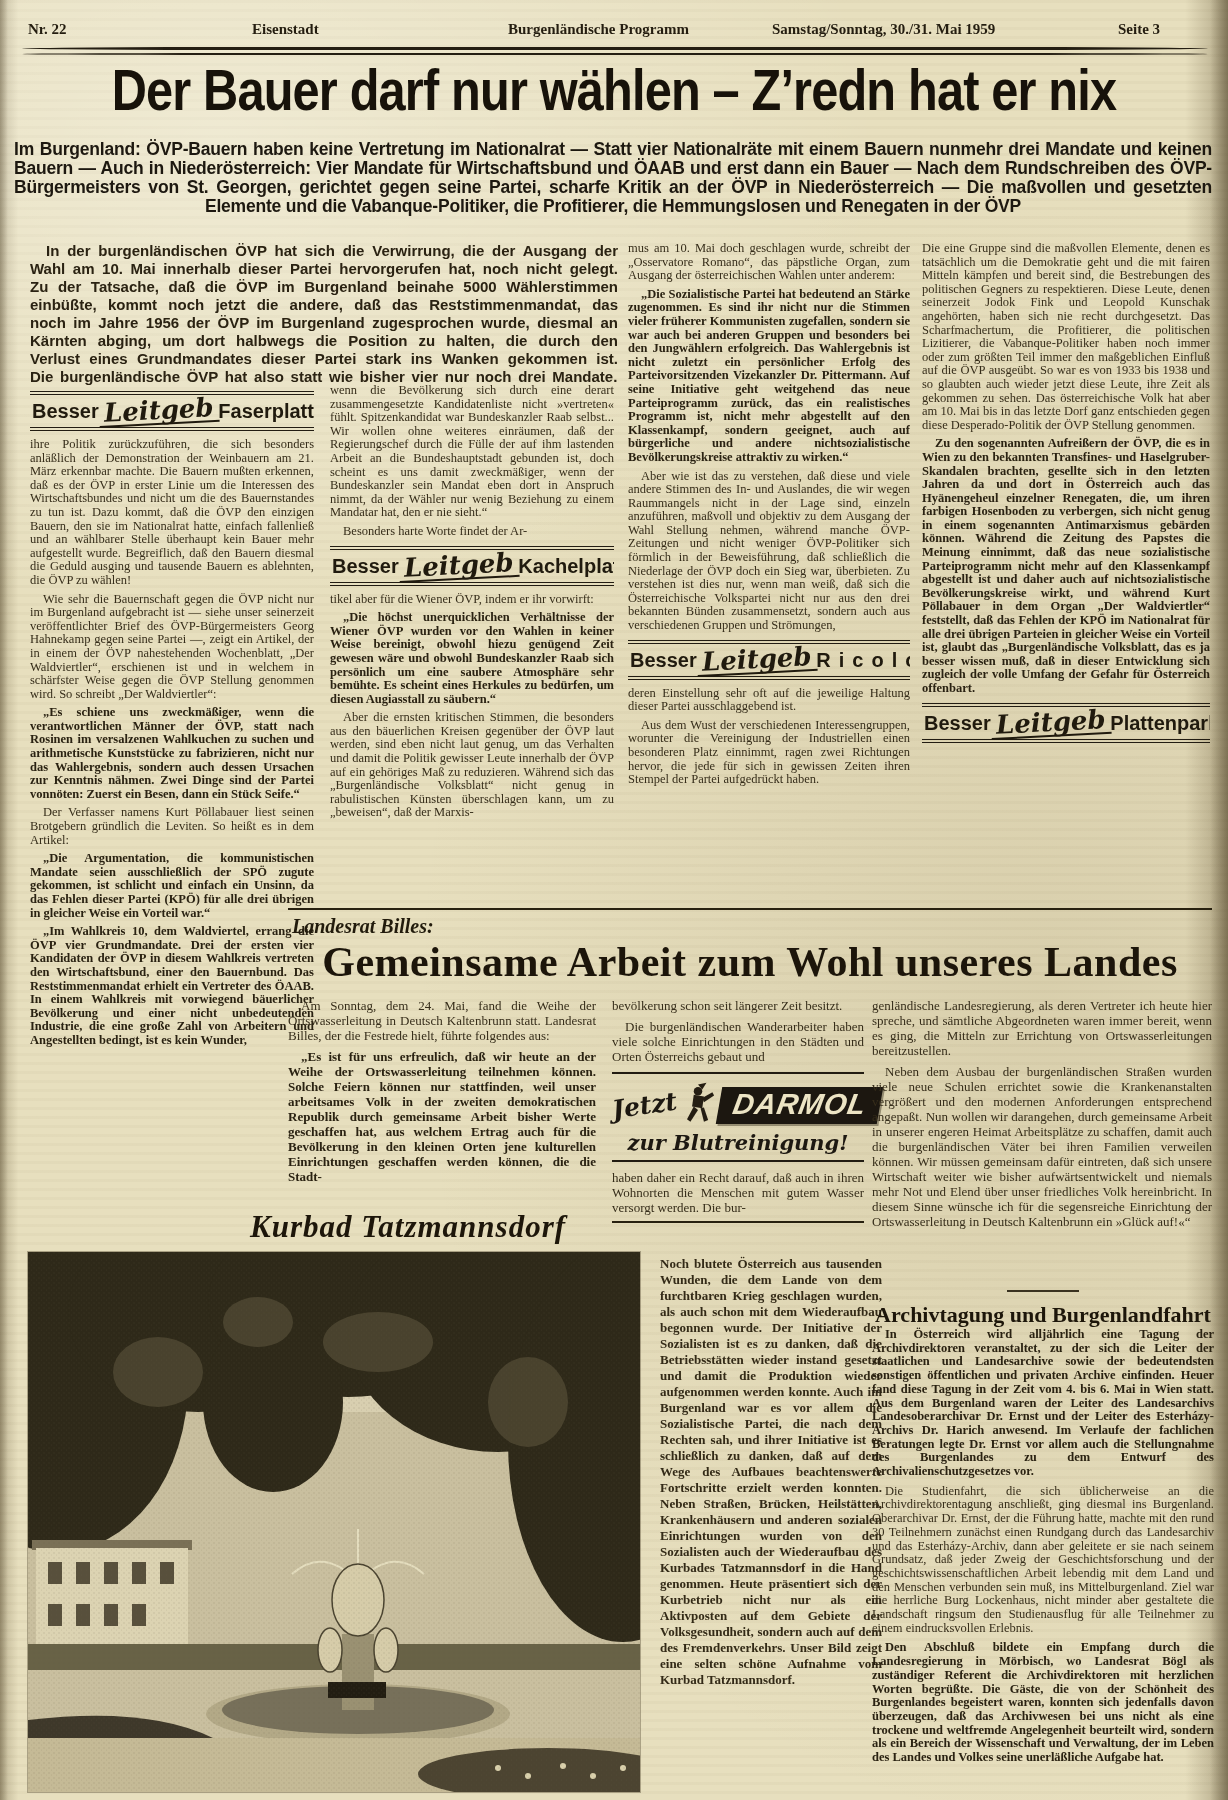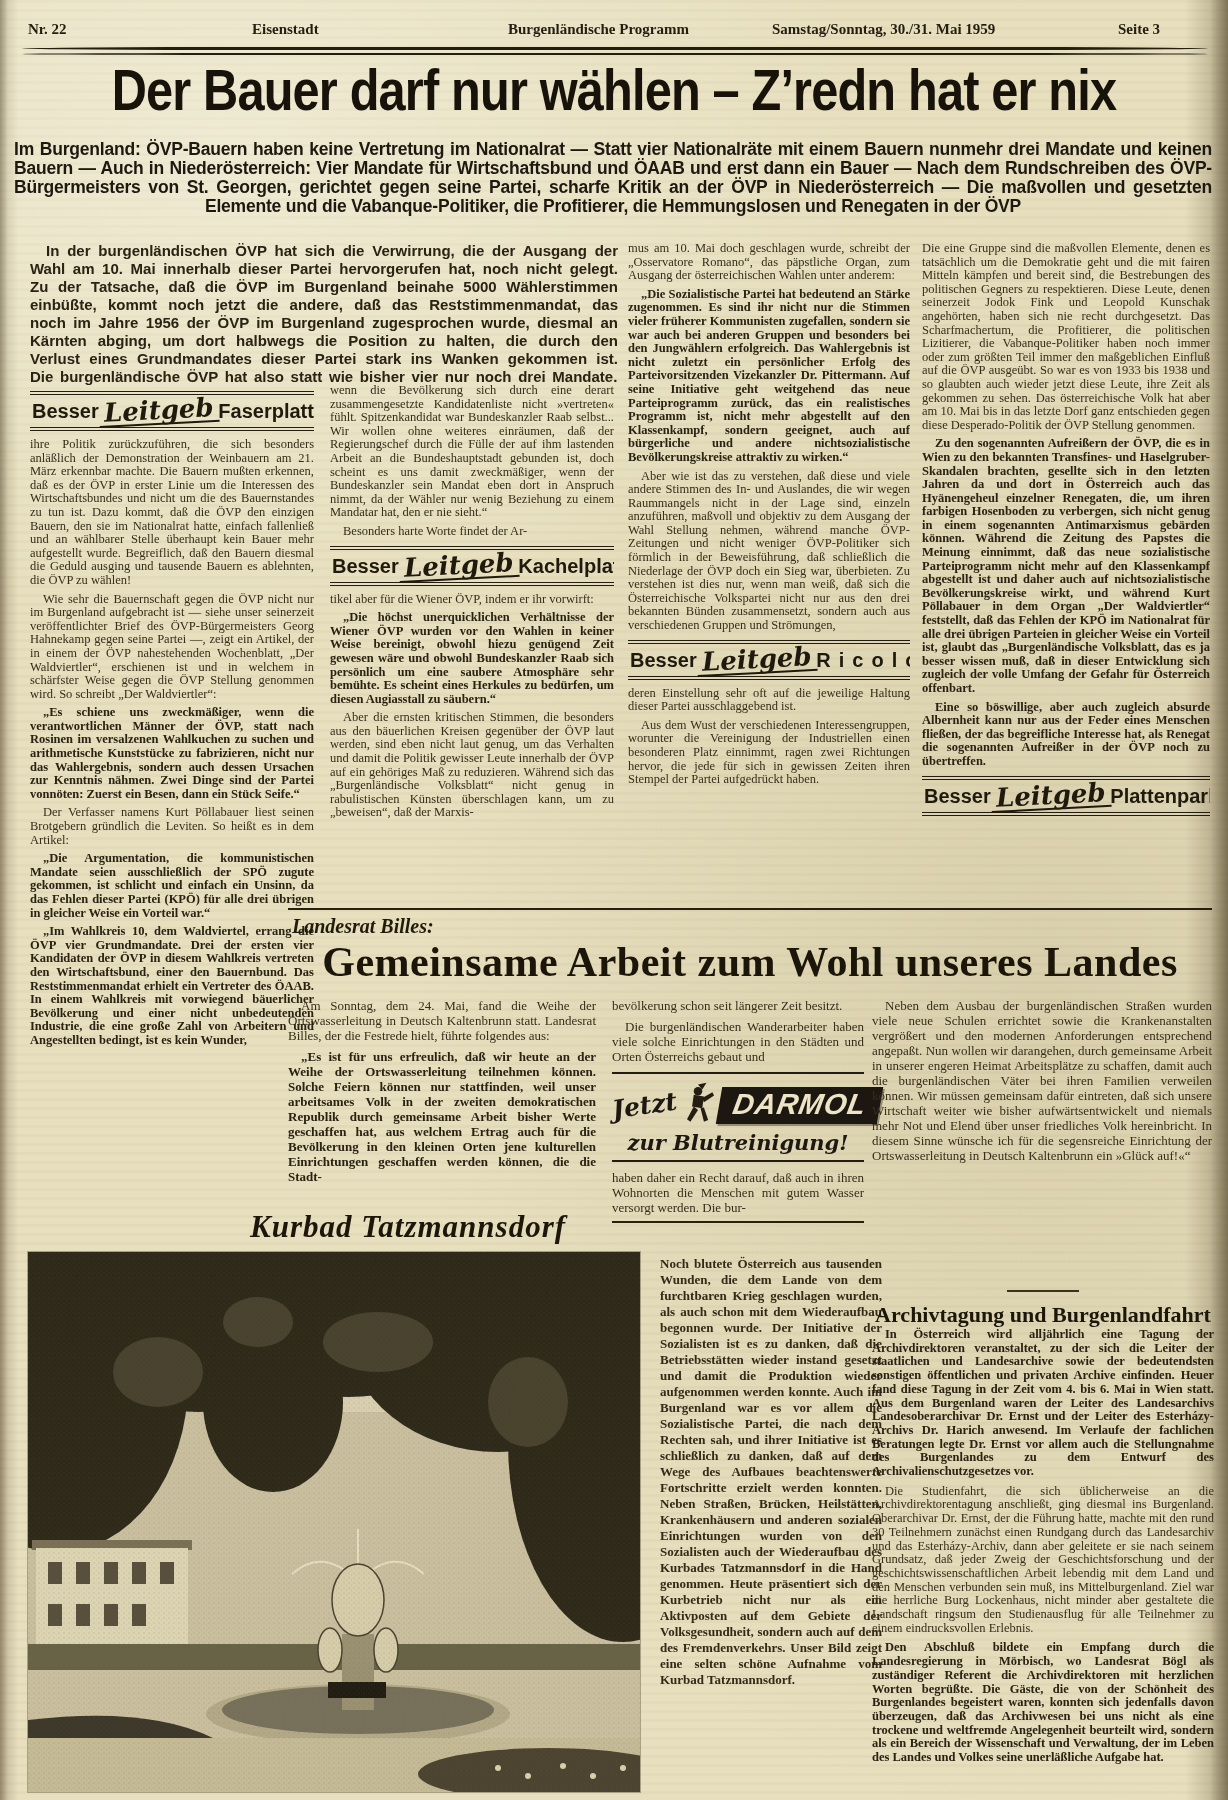--- a/index.html
+++ b/index.html
@@ -147,21 +147,20 @@
       <span class="lg-brand">Leitgeb</span>
       <span class="lg-prod spread">Ricolor</span>
     </div>
     <p class="cont">deren Einstellung sehr oft auf die jeweilige Haltung dieser Partei ausschlaggebend ist.</p>
     <p>Aus dem Wust der verschiedenen Interessengruppen, worunter die Vereinigung der Industriellen einen besonderen Platz einnimmt, ragen zwei Richtungen hervor, die jede für sich in gewissen Zeiten ihren Stempel der Partei aufgedrückt haben.</p>
   </div>
 
   <div class="col" id="col4">
     <p class="cont">Die eine Gruppe sind die maßvollen Elemente, denen es tatsächlich um die Demokratie geht und die mit fairen Mitteln kämpfen und bereit sind, die Bestrebungen des politischen Gegners zu respektieren. Diese Leute, denen seinerzeit Jodok Fink und Leopold Kunschak angehörten, haben sich nie recht durchgesetzt. Das Scharfmachertum, die Profitierer, die politischen Lizitierer, die Vabanque-Politiker haben noch immer oder zum größten Teil immer den maßgeblichen Einfluß auf die ÖVP ausgeübt. So war es von 1933 bis 1938 und so glaubten auch wieder jetzt diese Leute, ihre Zeit als gekommen zu sehen. Das österreichische Volk hat aber am 10. Mai bis in das letzte Dorf ganz entschieden gegen diese Desperado-Politik der ÖVP Stellung genommen.</p>
     <p class="bq">Zu den sogenannten Aufreißern der ÖVP, die es in Wien zu den bekannten Transfines- und Haselgruber-Skandalen brachten, gesellte sich in den letzten Jahren da und dort in Österreich auch das Hyänengeheul einzelner Renegaten, die, um ihren farbigen Hosenboden zu verbergen, sich nicht genug in einem sogenannten Antimarxismus gebärden können. Während die Zeitung des Papstes die Meinung einnimmt, daß das neue sozialistische Parteiprogramm nicht mehr auf den Klassenkampf abgestellt ist und daher auch auf nichtsozialistische Bevölkerungskreise wirkt, und während Kurt Pöllabauer in dem Organ „Der Waldviertler“ feststellt, daß das Fehlen der KPÖ im Nationalrat für alle drei übrigen Parteien in gleicher Weise ein Vorteil ist, glaubt das „Burgenländische Volksblatt, das es ja besser wissen muß, daß in dieser Entwicklung sich zugleich der volle Umfang der Gefahr für Österreich offenbart.</p>
-    <p class="bq">Eine so böswillige, aber auch zugleich absurde Albernheit kann nur aus der Feder eines Menschen fließen, der das begreifliche Interesse hat, als Renegat die sogenannten Aufreißer in der ÖVP noch zu übertreffen.</p>
     <div class="lgad">
       <span class="lg-besser">Besser</span>
       <span class="lg-brand">Leitgeb</span>
       <span class="lg-prod">Plattenparkett</span>
     </div>
   </div>
 
   <div class="billes-rule"></div>
   <div class="billes-kicker">Landesrat Billes:</div>
   <div class="billes-headline">Gemeinsame Arbeit zum Wohl unseres Landes</div>
@@ -191,20 +190,21 @@
         </span>
         <span class="darmol-box"><span>DARMOL</span></span>
       </div>
       <div class="darmol-tagline">zur Blutreinigung!</div>
     </div>
     <p class="cont">haben daher ein Recht darauf, daß auch in ihren Wohnorten die Menschen mit gutem Wasser versorgt werden. Die bur-</p>
     <div class="hrule"></div>
   </div>
 
   <div class="bcol" id="bcolC">
+    <p class="cont">genländische Landesregierung, als deren Vertreter ich heute hier spreche, und sämtliche Abgeordneten waren immer bereit, wenn es ging, die Mitteln zur Errichtung von Ortswasserleitungen bereitzustellen.</p>
     <p>Neben dem Ausbau der burgenländischen Straßen wurden viele neue Schulen errichtet sowie die Krankenanstalten vergrößert und den modernen Anforderungen entsprechend angepaßt. Nun wollen wir darangehen, durch gemeinsame Arbeit in unserer engeren Heimat Arbeitsplätze zu schaffen, damit auch die burgenländischen Väter bei ihren Familien verweilen können. Wir müssen gemeinsam dafür eintreten, daß sich unsere Wirtschaft weiter wie bisher aufwärtsentwickelt und niemals mehr Not und Elend über unser friedliches Volk hereinbricht. In diesem Sinne wünsche ich für die segensreiche Einrichtung der Ortswasserleitung in Deutsch Kaltenbrunn ein »Glück auf!«“</p>
   </div>
 
   <div class="kurbad-heading">Kurbad Tatzmannsdorf</div>
 
   <div class="photo">
     <svg width="612" height="540" viewBox="0 0 612 540" preserveAspectRatio="none" aria-hidden="true">
       <defs>
         <pattern id="ph-grain" width="5" height="5" patternUnits="userSpaceOnUse">
           <circle cx="1" cy="1" r=".7" fill="#5c543e"></circle>

